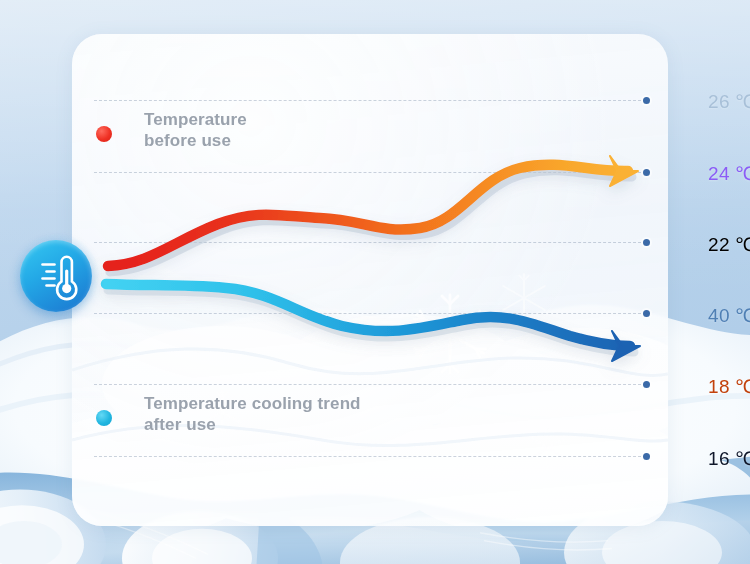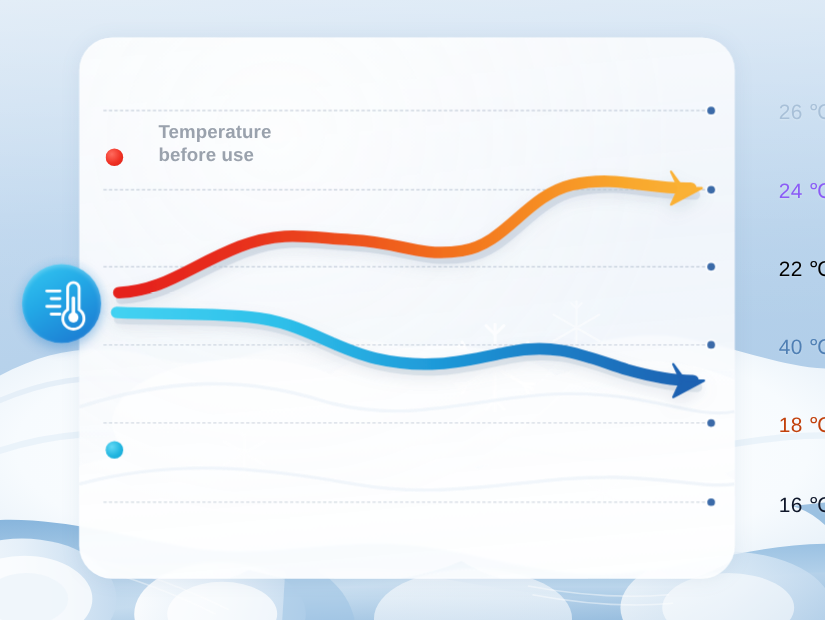--- a/index.html
+++ b/index.html
@@ -76,21 +76,21 @@
   }
 
   
   .curves { position: absolute; inset: 0; }
   .curves svg { position:absolute; left:0; top:0; width: 596px; height: 492px; }
 
   
   .legend {
     position: absolute;
     display: flex;
-    align-items: flex-end;
+    align-items: center;
     gap: 0;
   }
   .legend-dot {
     width: 16px; height: 16px;
     border-radius: 50%;
     flex: 0 0 auto;
     margin-top: 7px;
   }
   .legend-dot.hot  { background: radial-gradient(circle at 35% 32%, #ff6b5e 0%, #ef3124 55%, #d81f14 100%); }
   .legend-dot.cool { background: radial-gradient(circle at 35% 32%, #63d9f5 0%, #22b6e0 55%, #12a4d2 100%); }
@@ -312,20 +312,22 @@
   </div>
 
   <div class="legend" id="legend-before">
     <span class="legend-dot hot"></span>
     <span class="legend-text">Temperature
 before use</span>
   </div>
 
   <div class="legend" id="legend-after">
     <span class="legend-dot cool"></span>
+    <span class="legend-text">Temperature cooling trend
+after use</span>
   </div>
 
   <div class="badge">
     <div class="badge-halo"></div>
     <div class="badge-circle">
       <svg width="72" height="72" viewBox="0 0 72 72">
         <g stroke="#ffffff" stroke-width="2.6" fill="none" stroke-linecap="round">
 
           <path d="M41.5,22 a5.2,5.2 0 0 1 10.4,0 L51.9,41.5 a9.6,9.6 0 1 1 -10.4,0 Z"></path>
 

